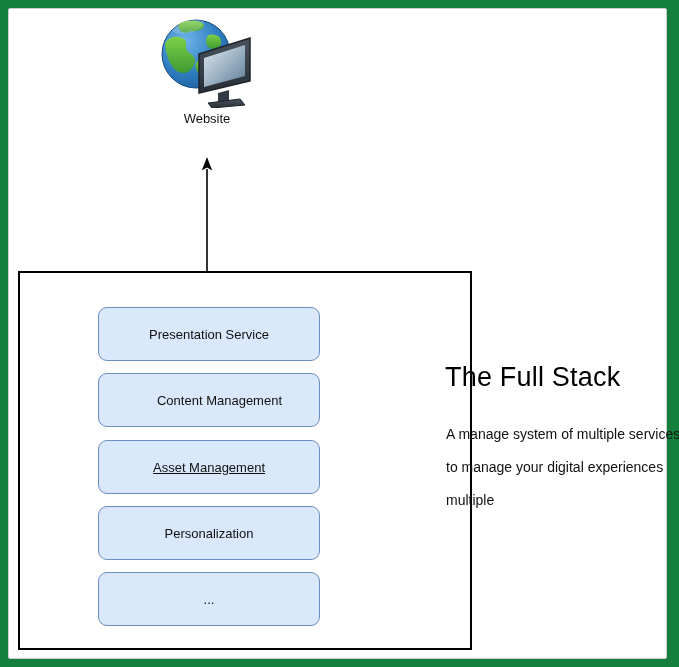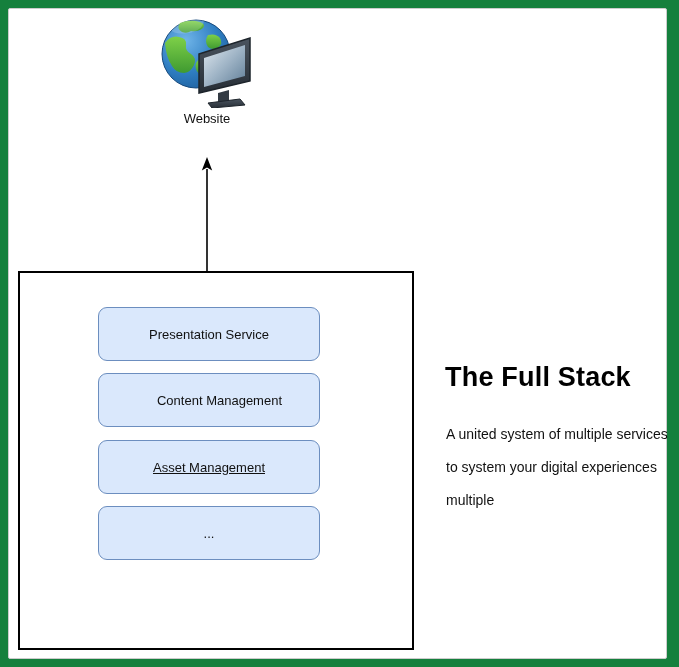--- a/index.html
+++ b/index.html
@@ -52,21 +52,21 @@
     left: 199px;
     top: 156px;
     width: 16px;
     height: 116px;
   }
   
   .stack-box {
     position: absolute;
     left: 18px;
     top: 271px;
-    width: 396px;
+    width: 454px;
     height: 379px;
     border: 2px solid #000000;
     background: #ffffff;
     box-sizing: border-box;
   }
   .service-box {
     position: absolute;
     left: 78px;            
     width: 222px;
     height: 54px;
@@ -84,21 +84,21 @@
   .service-box:nth-child(2) { top: 100px; padding-left: 21px; }
   .service-box:nth-child(3) { top: 167px; text-decoration: underline; }
   .service-box:nth-child(4) { top: 233px; }
   .service-box:nth-child(5) { top: 299px; }
   
   .right-title {
     position: absolute;
     left: 445px;
     top: 362px;
     font-size: 27px;
-    font-weight: 700;
+    font-weight: 400;
     color: #000000;
     letter-spacing: 0.2px;
     white-space: nowrap;
   }
   .right-description {
     position: absolute;
     left: 446px;
     top: 418px;
     width: 215px;
     font-size: 14px;
@@ -159,24 +159,27 @@
     <div class="service-box">
       <span>Presentation Service</span>
     </div>
     <div class="service-box">
       <span>Content Management</span>
     </div>
     <div class="service-box">
       <span>Asset Management</span>
     </div>
     <div class="service-box">
+      <span>Personalization</span>
+    </div>
+    <div class="service-box">
       <span>...</span>
     </div>
   </div>
 
   <div class="right-title">The Full Stack</div>
   <div class="right-description">
-    <div class="desc-line">A united system of multiple services</div>
-    <div class="desc-line">to system your digital experiences</div>
+    <div class="desc-line">A manage system of multiple services</div>
+    <div class="desc-line">to manage your digital experiences</div>
     <div class="desc-line">multiple</div>
   </div>
 
 </div>
 
 </body></html>

